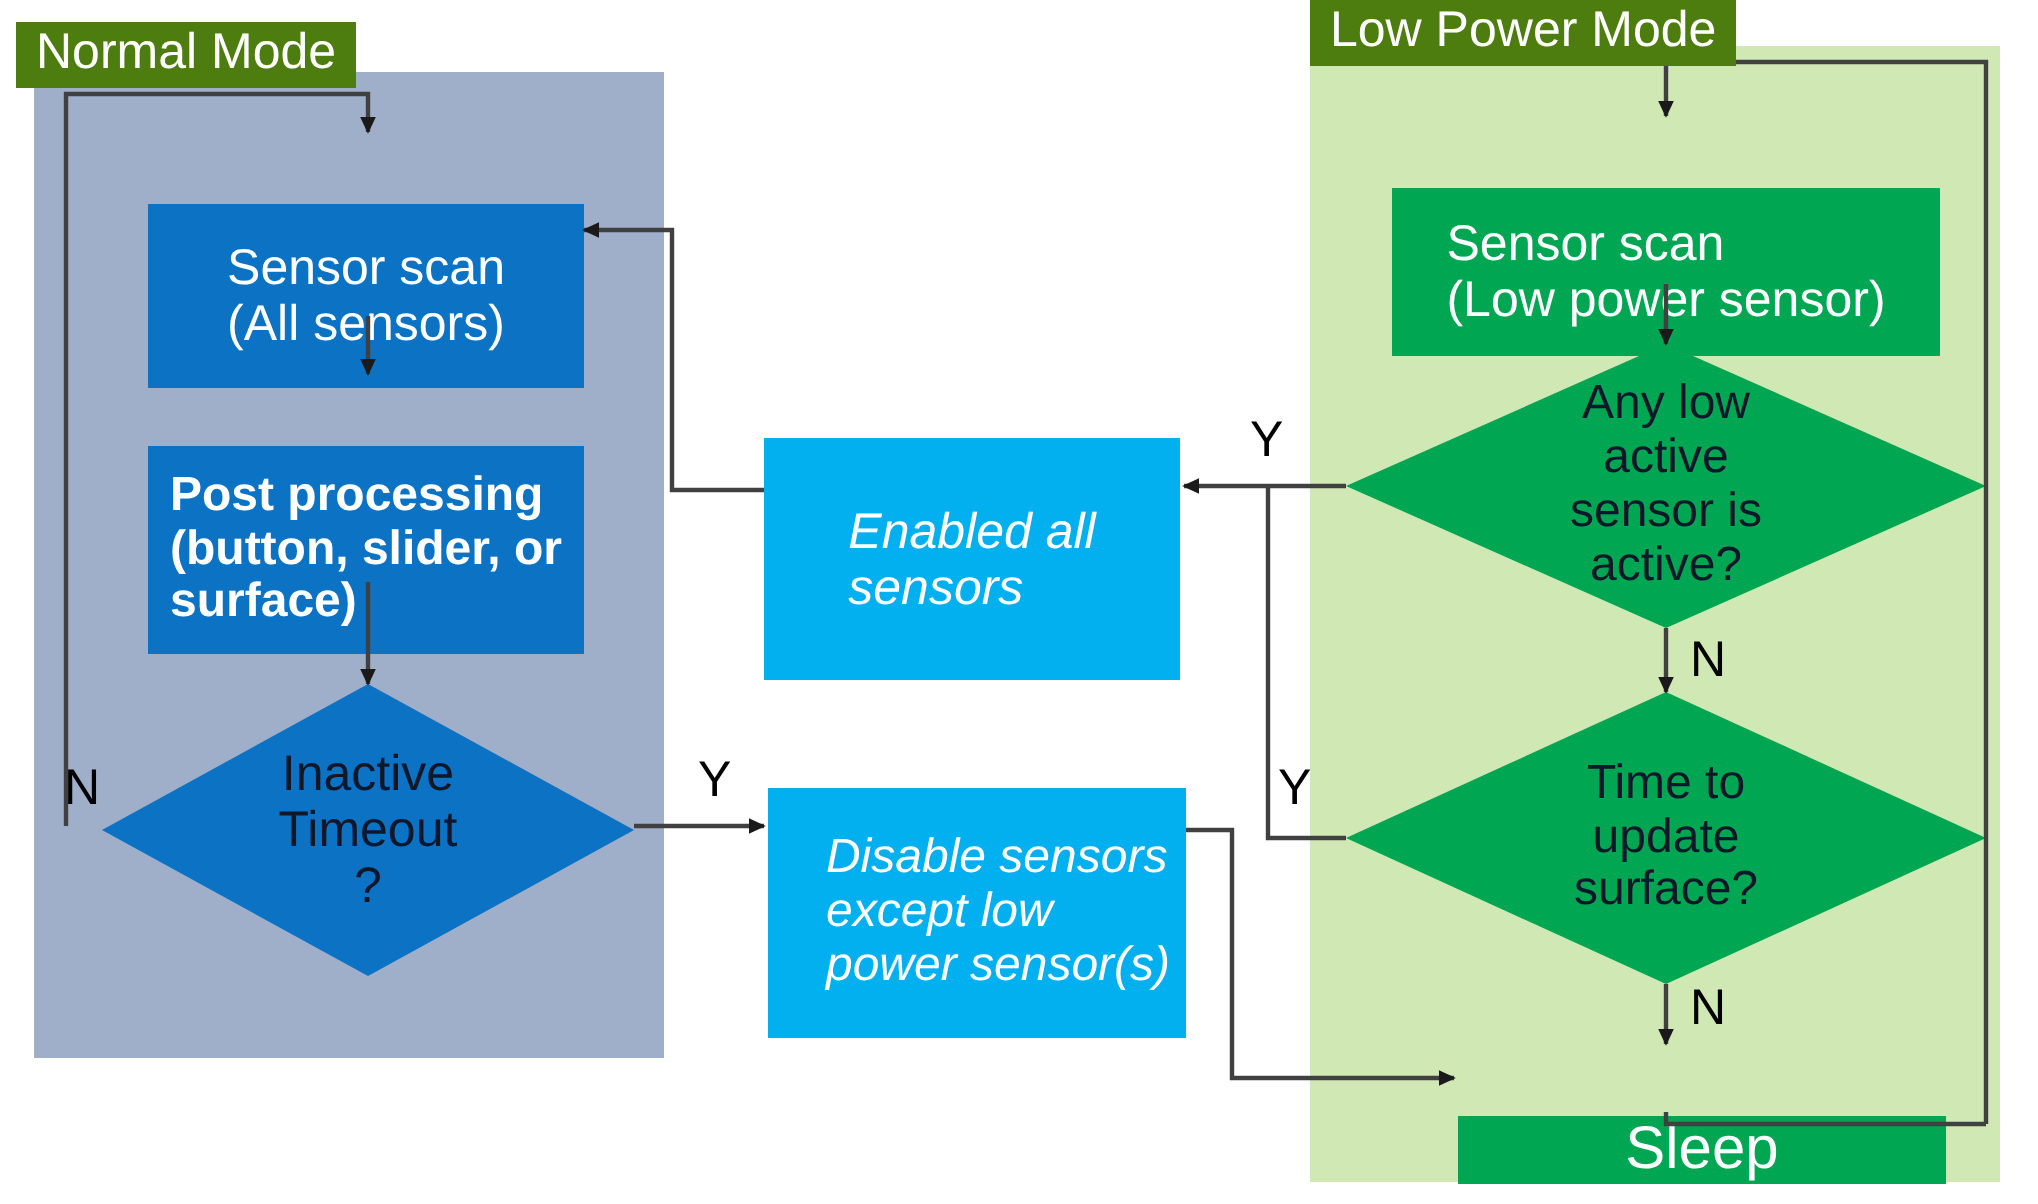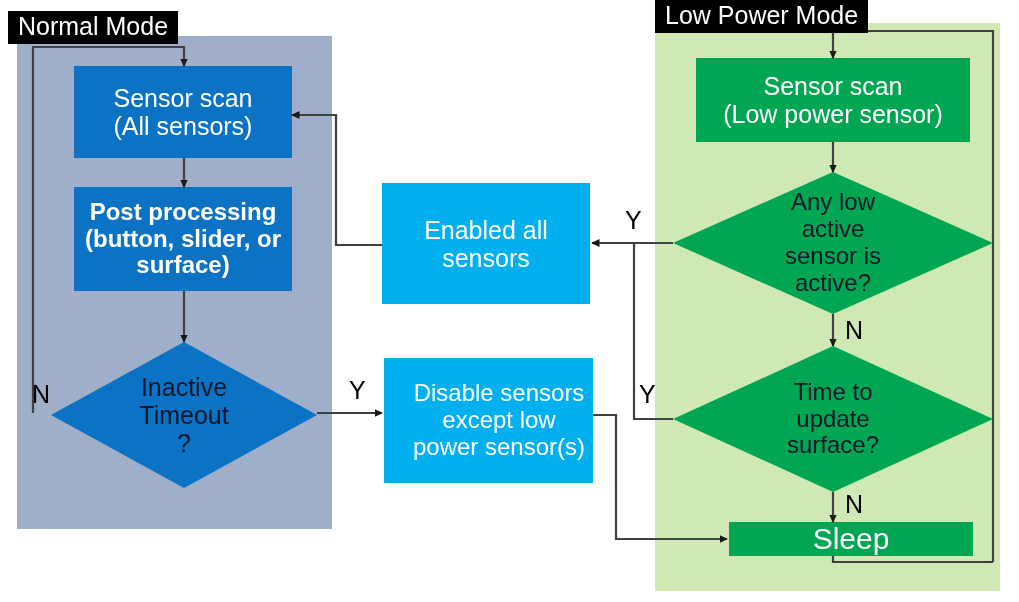--- a/index.html
+++ b/index.html
@@ -28,46 +28,47 @@
   }
   .panel-lowpower {
     left: 655px;
     top: 23px;
     width: 345px;
     height: 568px;
     background: #cfe8b4;
   }
   .mode-label {
     position: absolute;
-    background: #000000;
+    background: #4d7c0f;
     color: #ffffff;
     font-size: 25px;
     line-height: 1;
     padding: 3px 10px 5px 10px;
     white-space: nowrap;
     box-sizing: border-box;
     z-index: 40;
   }
   .mode-label-normal { left: 8px; top: 11px; }
   .mode-label-lowpower { left: 655px; top: 0px; }
 
   .node {
     position: absolute;
     display: flex;
     align-items: center;
     justify-content: center;
-    text-align: center;
+    text-align: left;
     color: #ffffff;
     box-sizing: border-box;
     z-index: 20;
     line-height: 1.12;
+    margin-top: 36px;
   }
   .proc { }
   .blue-dark { background: #0b72c4; }
-  .blue-light { background: #03b0ef; }
+  .blue-light { background: #03b0ef; font-style: italic; }
   .green-dark { background: #00a651; }
 
   .diamond-wrap {
     position: absolute;
     z-index: 20;
   }
   .diamond-shape {
     position: absolute;
     inset: 0;
   }

